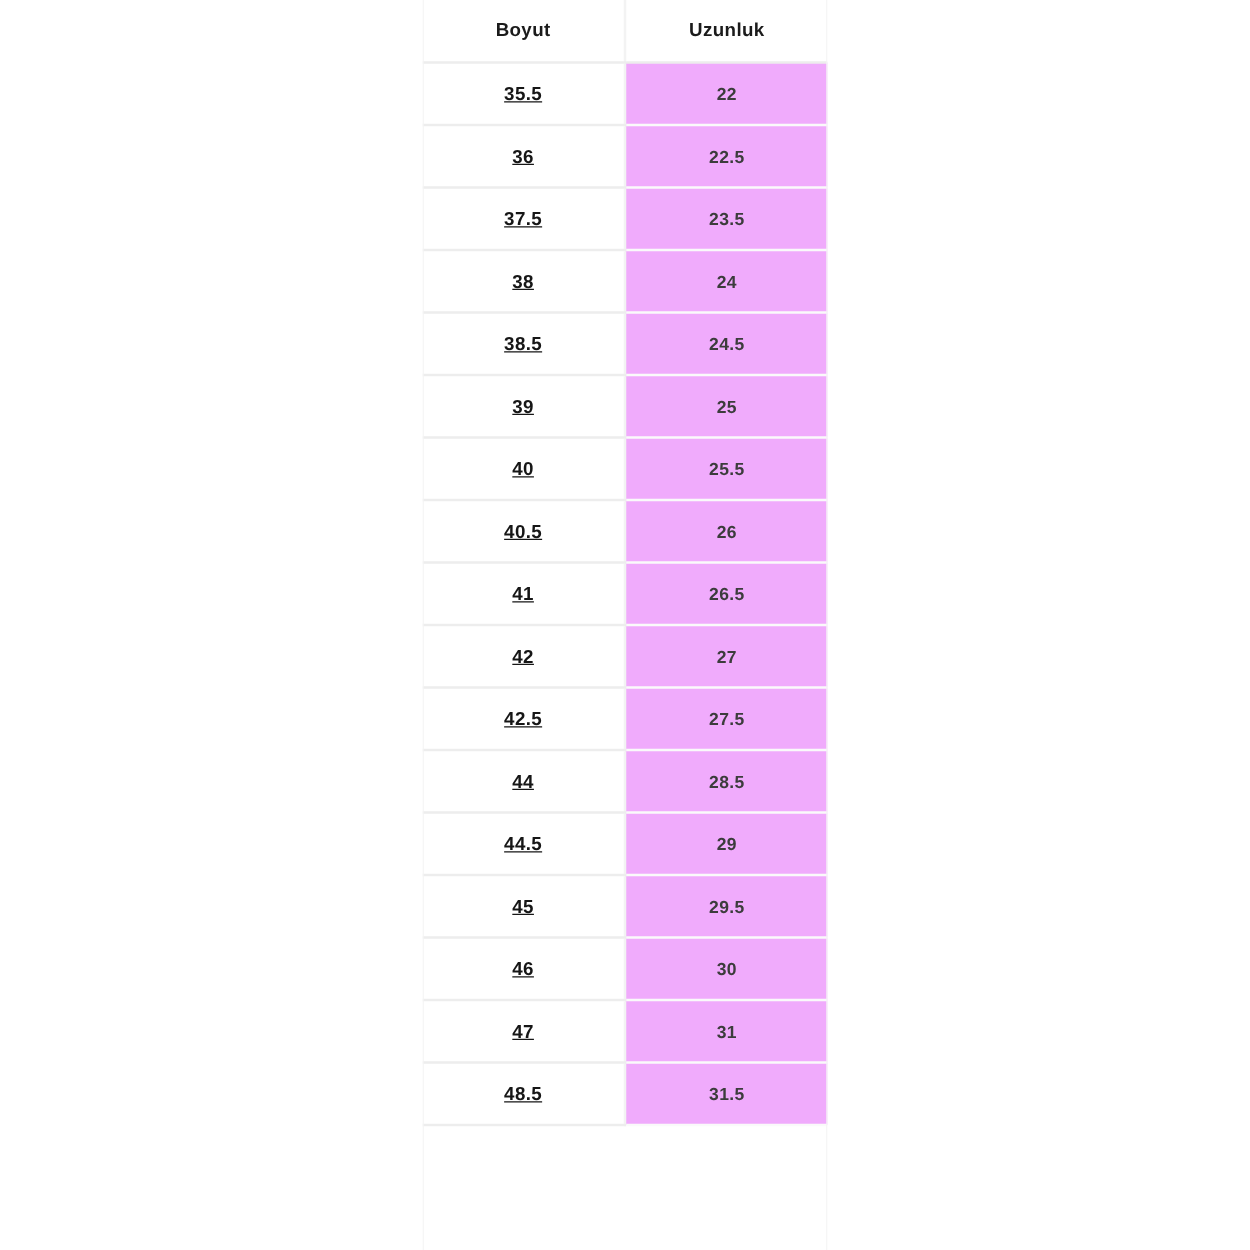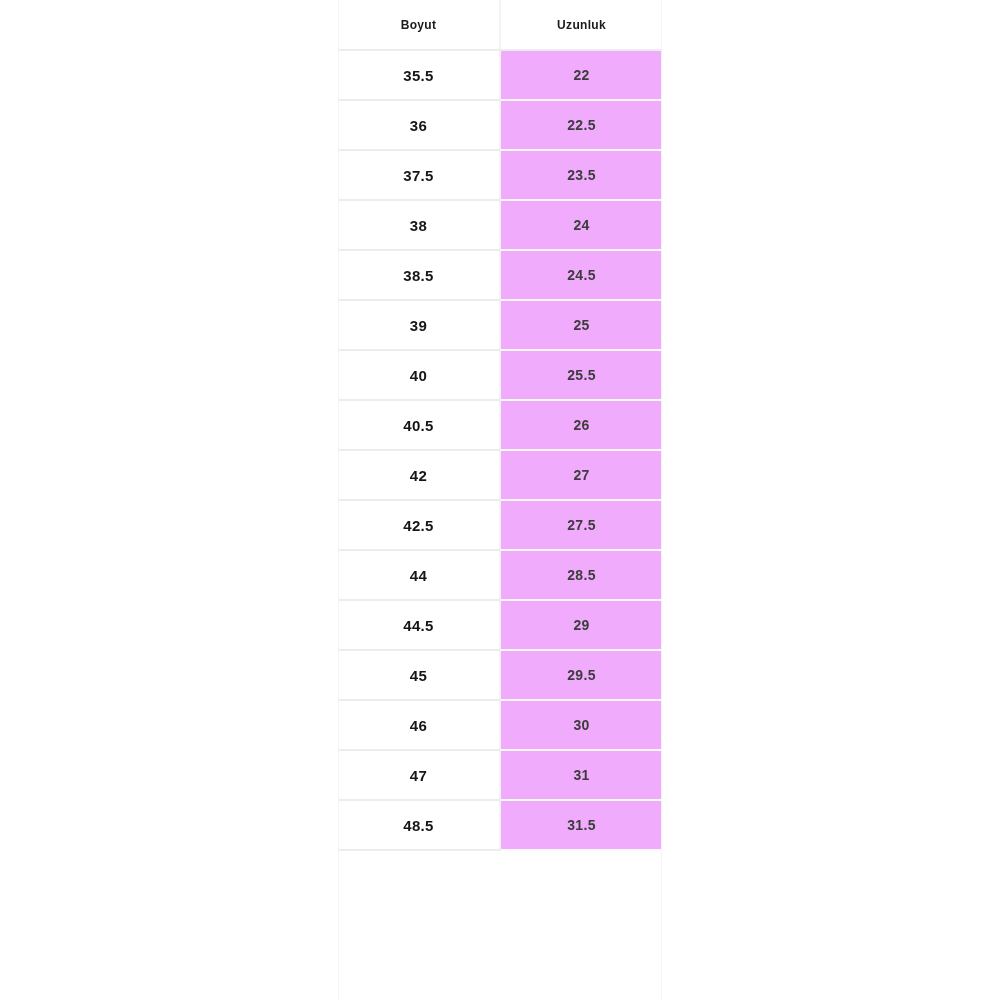--- a/index.html
+++ b/index.html
@@ -39,38 +39,39 @@
     text-align: center;
     vertical-align: middle;
     padding: 0;
     margin: 0;
   }
 
   
   table.size-table thead th {
     background: #ffffff;
     color: #1b1b1b;
-    font-size: 12px;
+    font-size: 15px;
     font-weight: bold;
     letter-spacing: 0.3px;
     border-bottom: 2px solid #ededed;
   }
   table.size-table thead th.th-boyut {
     border-right: 2px solid #f3f3f3;
   }
 
   
   table.size-table tbody td.cell-boyut {
     background: #ffffff;
     color: #161616;
     font-size: 15px;
     font-weight: bold;
     letter-spacing: 0.3px;
     border-bottom: 2px solid #ededed;
     border-right: 2px solid #f3f3f3;
+    text-decoration: underline;
   }
 
   
   table.size-table tbody td.cell-uzunluk {
     background: #f0abfc;
     color: #3c3c3c;
     font-size: 14px;
     font-weight: bold;
     letter-spacing: 0.3px;
     border-bottom: 2px solid #fafafa;
@@ -132,20 +133,24 @@
         </tr>
         <tr>
           <td class="cell-boyut">40</td>
           <td class="cell-uzunluk">25.5</td>
         </tr>
         <tr>
           <td class="cell-boyut">40.5</td>
           <td class="cell-uzunluk">26</td>
         </tr>
         <tr>
+          <td class="cell-boyut">41</td>
+          <td class="cell-uzunluk">26.5</td>
+        </tr>
+        <tr>
           <td class="cell-boyut">42</td>
           <td class="cell-uzunluk">27</td>
         </tr>
         <tr>
           <td class="cell-boyut">42.5</td>
           <td class="cell-uzunluk">27.5</td>
         </tr>
         <tr>
           <td class="cell-boyut">44</td>
           <td class="cell-uzunluk">28.5</td>

